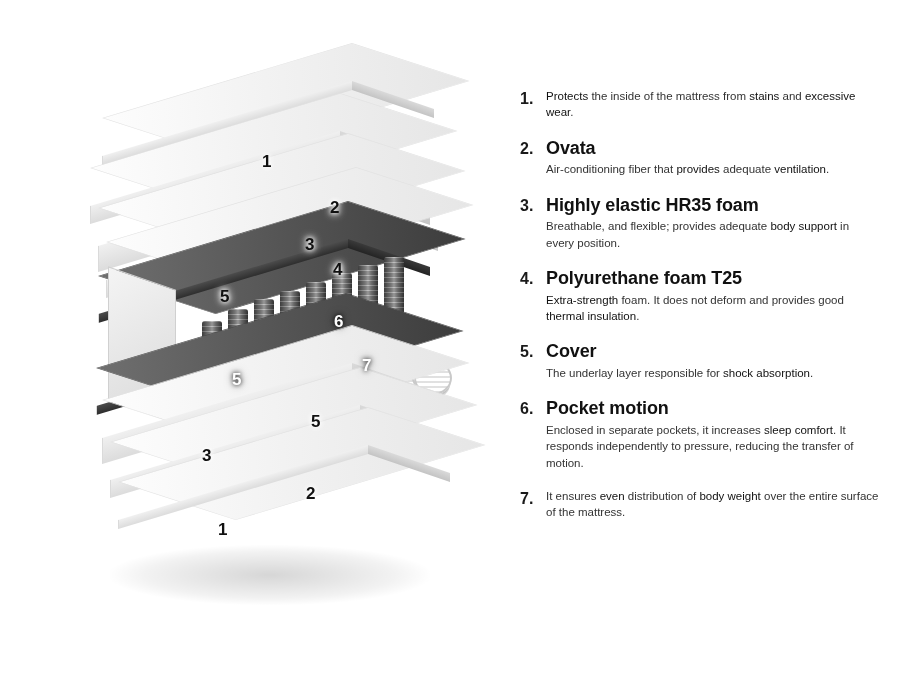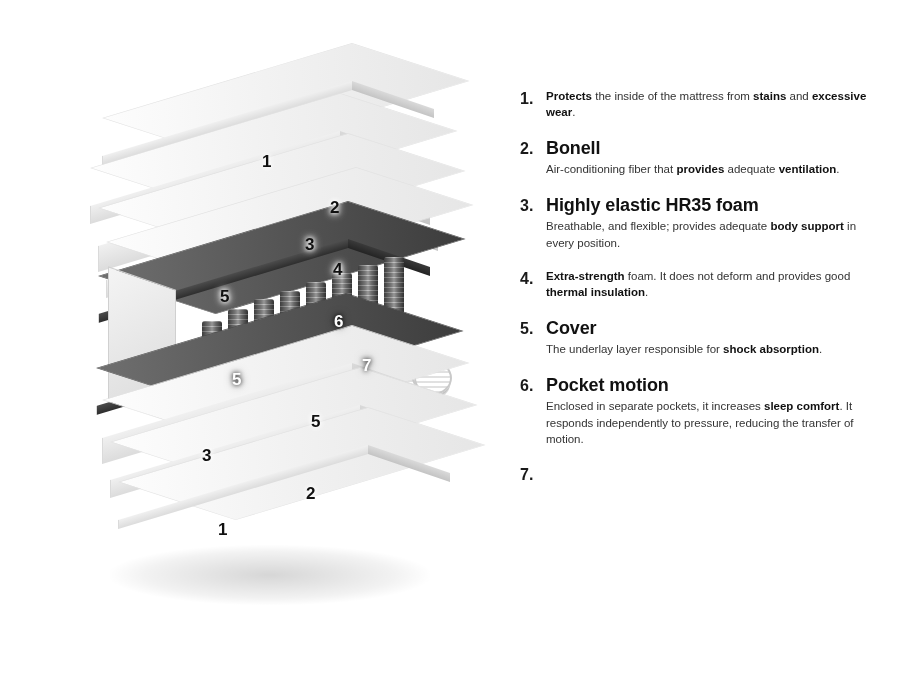--- a/index.html
+++ b/index.html
@@ -165,21 +165,21 @@
     letter-spacing: -0.1px;
     margin: 0 0 3px 0;
     line-height: 1.15;
   }
   .legend-desc {
     font-size: 11.5px;
     line-height: 1.42;
     color: #333;
     margin: 0;
   }
-  .legend-desc b { font-weight: bold; color: #111; }
+  .legend-desc b { font-weight: normal; color: #111; }
 </style>
 </head>
 <body>
 
 <div class="page">
 
   <div class="illustration">
 
     <div class="shadow"></div>
 
@@ -283,36 +283,37 @@
     <div class="legend-item">
       <div class="legend-num">1.</div>
       <div class="legend-body">
         <p class="legend-desc"><b>Protects</b> the inside of the mattress from <b>stains</b> and <b>excessive wear</b>.</p>
       </div>
     </div>
 
     <div class="legend-item">
       <div class="legend-num">2.</div>
       <div class="legend-body">
-        <p class="legend-title">Bonell</p>
+        <p class="legend-title">Ovata</p>
         <p class="legend-desc">Air-conditioning fiber that <b>provides</b> adequate <b>ventilation</b>.</p>
       </div>
     </div>
 
     <div class="legend-item">
       <div class="legend-num">3.</div>
       <div class="legend-body">
         <p class="legend-title">Highly elastic HR35 foam</p>
         <p class="legend-desc">Breathable, and flexible; provides adequate <b>body support</b> in every position.</p>
       </div>
     </div>
 
     <div class="legend-item">
       <div class="legend-num">4.</div>
       <div class="legend-body">
+        <p class="legend-title">Polyurethane foam T25</p>
         <p class="legend-desc"><b>Extra-strength</b> foam. It does not deform and provides good <b>thermal insulation</b>.</p>
       </div>
     </div>
 
     <div class="legend-item">
       <div class="legend-num">5.</div>
       <div class="legend-body">
         <p class="legend-title">Cover</p>
         <p class="legend-desc">The underlay layer responsible for <b>shock absorption</b>.</p>
       </div>
@@ -322,17 +323,18 @@
       <div class="legend-num">6.</div>
       <div class="legend-body">
         <p class="legend-title">Pocket motion</p>
         <p class="legend-desc">Enclosed in separate pockets, it increases <b>sleep comfort</b>. It responds independently to pressure, reducing the transfer of motion.</p>
       </div>
     </div>
 
     <div class="legend-item">
       <div class="legend-num">7.</div>
       <div class="legend-body">
+        <p class="legend-desc">It ensures <b>even</b> distribution of <b>body weight</b> over the entire surface of the mattress.</p>
       </div>
     </div>
 
   </div>
 </div>
 
 </body></html>

